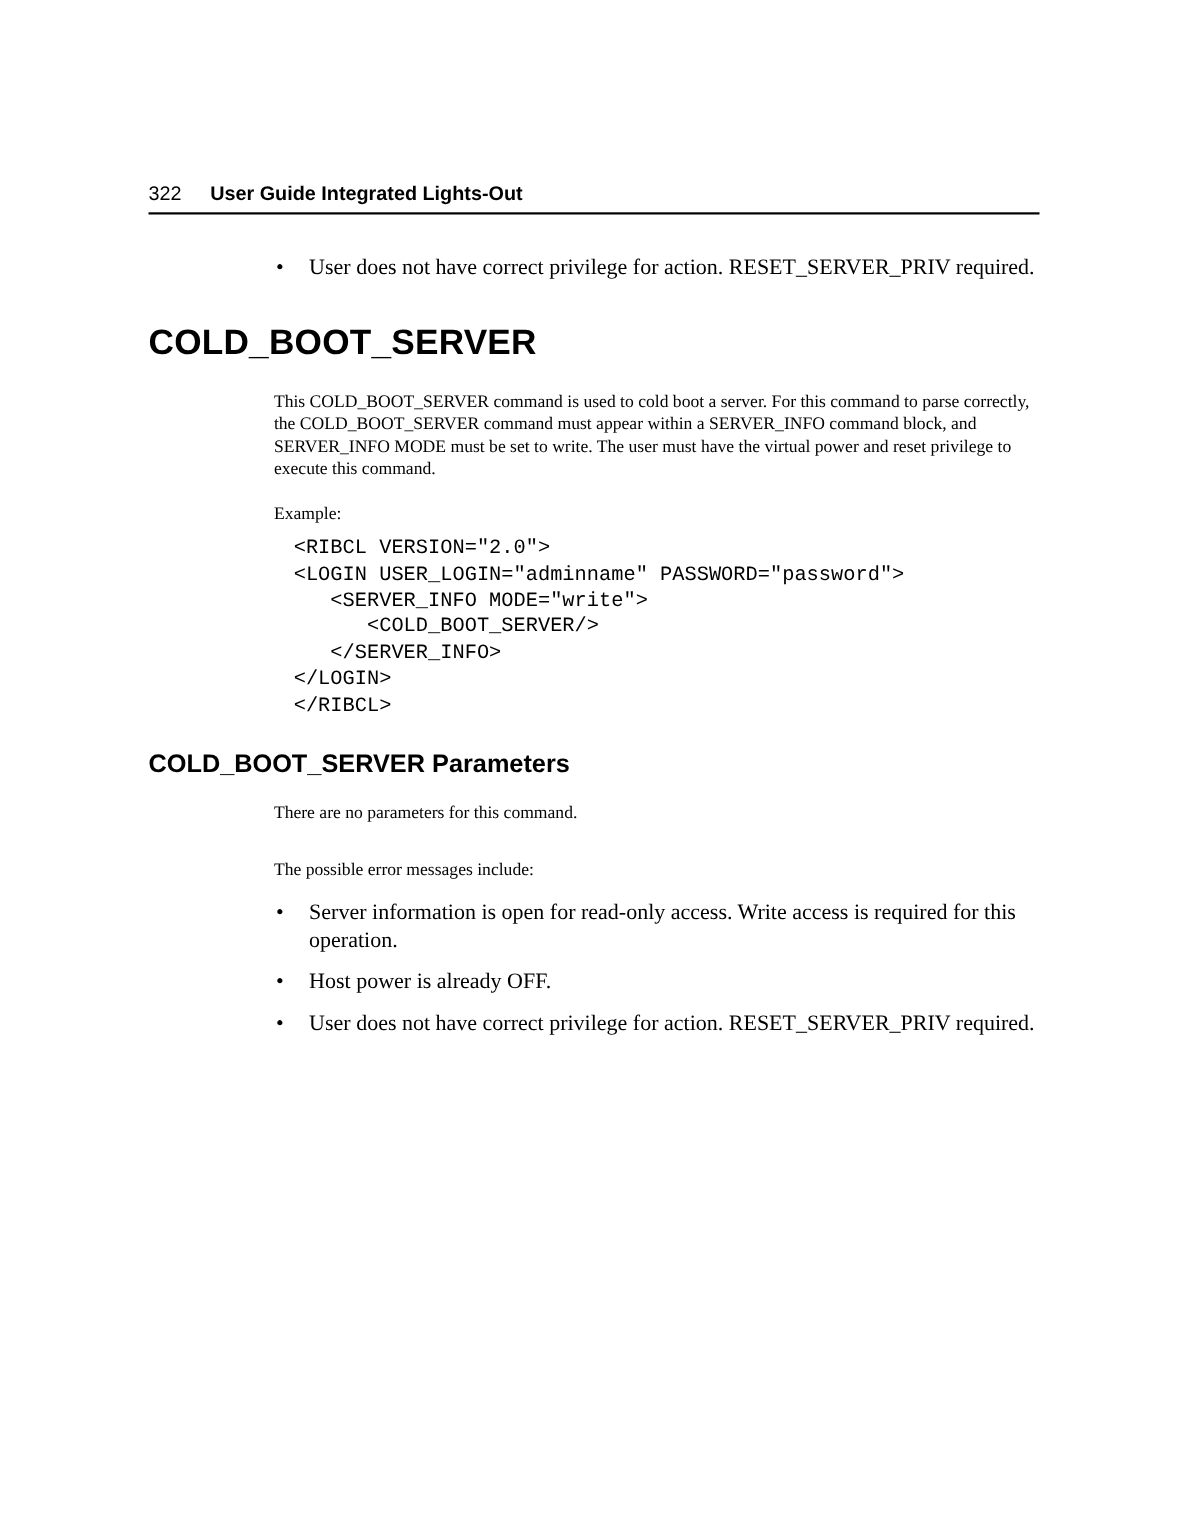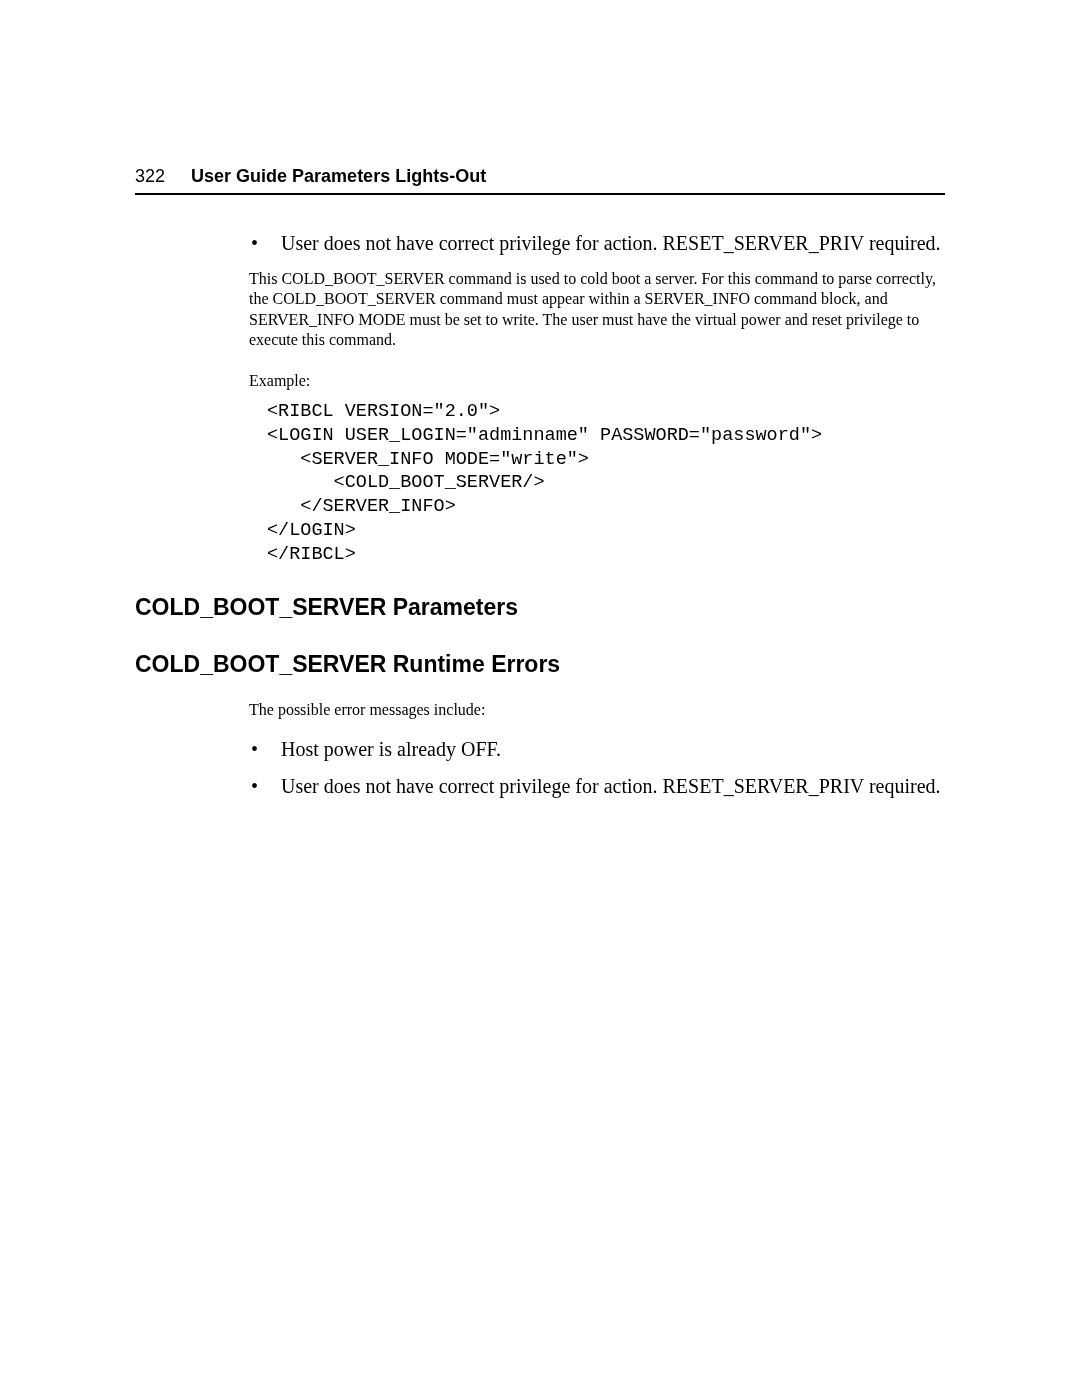--- a/index.html
+++ b/index.html
@@ -96,53 +96,57 @@
       margin-bottom: 30px;
     }
   </style>
 </head>
 <body>
 
 <div class="page">
 
   <div class="header-row">
     <span class="page-number">322</span>
-    <span class="header-title">User Guide Parameters Lights-Out</span>
+    <span class="header-title">User Guide Integrated Lights-Out</span>
   </div>
   <hr class="header-rule">
 
   <div class="content-indent">
     <ul class="bullet-list">
       <li>User does not have correct privilege for action. RESET_SERVER_PRIV required.</li>
     </ul>
   </div>
 
+  <h1 class="section-title">COLD_BOOT_SERVER</h1>
 
   <div class="content-indent">
     <p class="body-para">This COLD_BOOT_SERVER command is used to cold boot a server. For this command to parse correctly, the COLD_BOOT_SERVER command must appear within a SERVER_INFO command block, and SERVER_INFO MODE must be set to write. The user must have the virtual power and reset privilege to execute this command.</p>
 
     <p class="example-label">Example:</p>
 
     <pre class="code-block">&lt;RIBCL VERSION="2.0"&gt;
 &lt;LOGIN USER_LOGIN="adminname" PASSWORD="password"&gt;
    &lt;SERVER_INFO MODE="write"&gt;
       &lt;COLD_BOOT_SERVER/&gt;
    &lt;/SERVER_INFO&gt;
 &lt;/LOGIN&gt;
 &lt;/RIBCL&gt;</pre>
   </div>
 
   <div class="sub-block">
     <h2 class="subsection-title">COLD_BOOT_SERVER Parameters</h2>
+    <div class="content-indent">
+      <p class="body-para" style="margin-bottom:0;">There are no parameters for this command.</p>
+    </div>
   </div>
 
   <div class="sub-block">
-    <h2 class="subsection-title">COLD_BOOT_SERVER Runtime Errors</h2>
     <div class="content-indent">
       <p class="body-para" style="margin-bottom:16px;">The possible error messages include:</p>
       <ul class="bullet-list">
+        <li>Server information is open for read-only access. Write access is required for this operation.</li>
         <li>Host power is already OFF.</li>
         <li>User does not have correct privilege for action. RESET_SERVER_PRIV required.</li>
       </ul>
     </div>
   </div>
 
 </div>
 
 </body></html>

